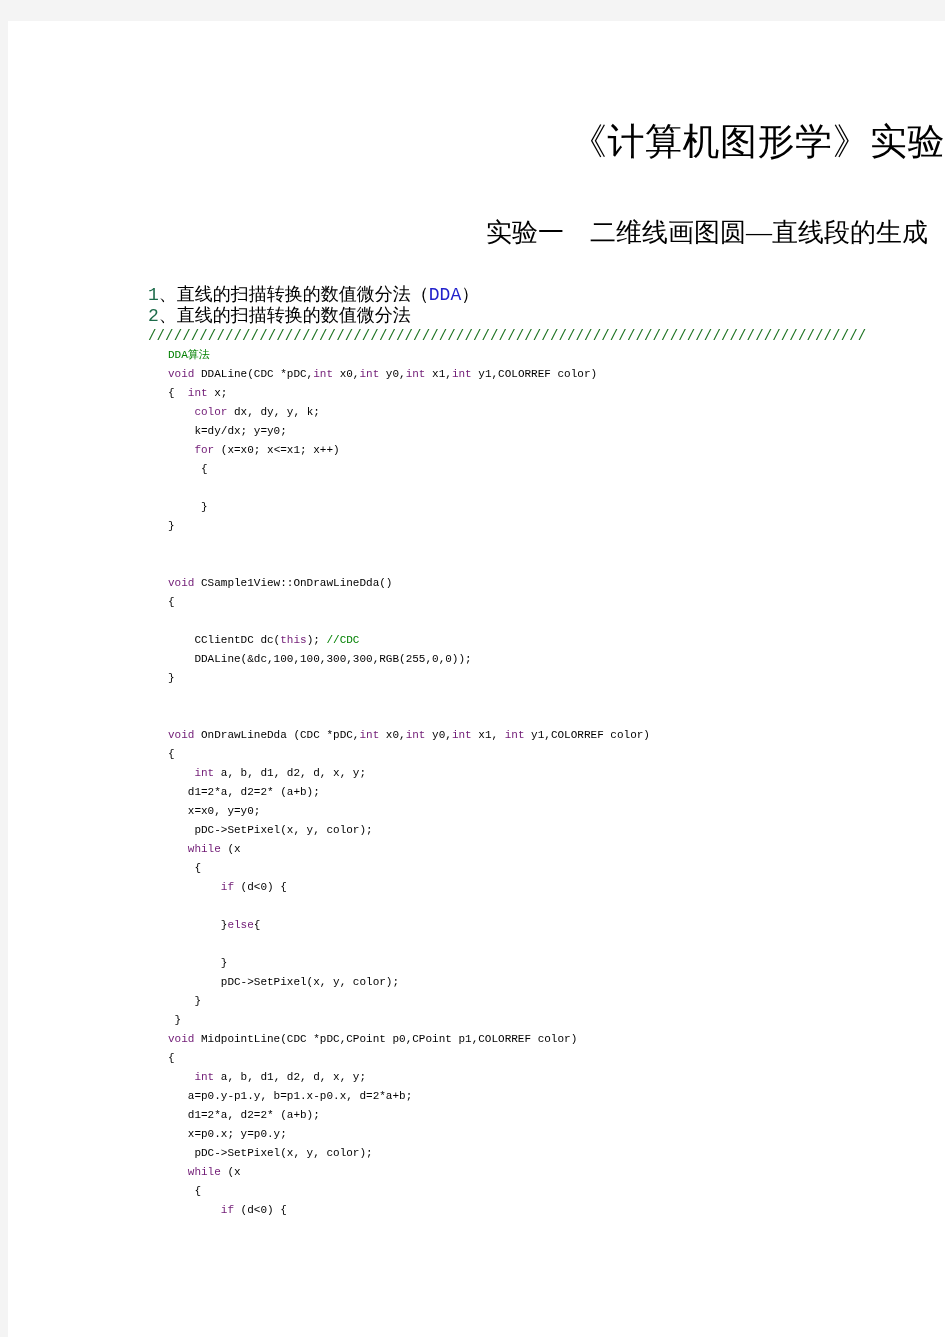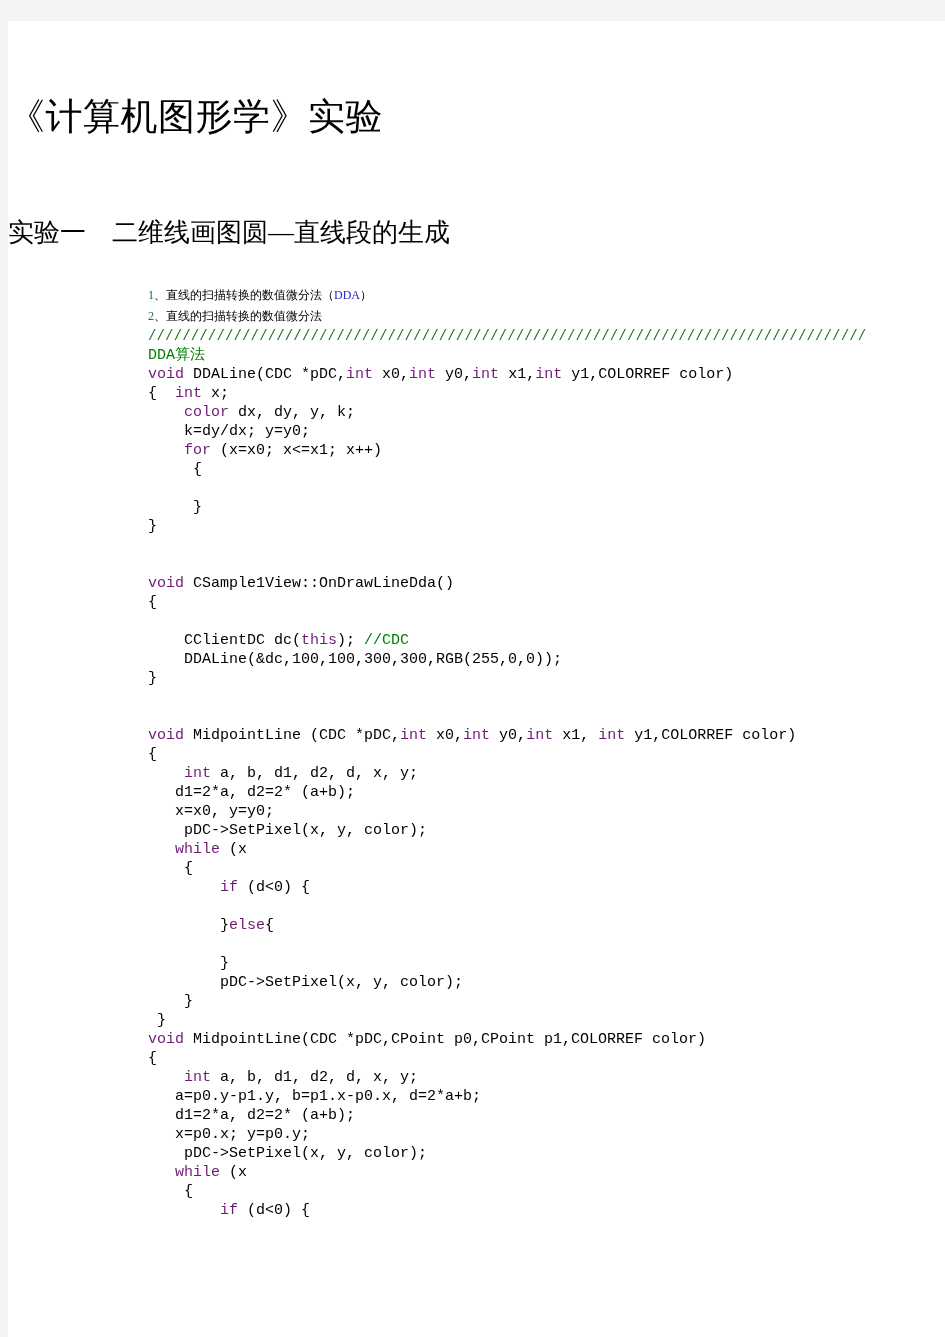--- a/index.html
+++ b/index.html
@@ -16,57 +16,57 @@
   #page {
     position: absolute;
     left: 8px;
     top: 21px;
     width: 937px;
     height: 1316px;
     background: #ffffff;
     overflow: hidden;
   }
   .doc-title {
-    text-align: left;
+    text-align: right;
     font-family: "Liberation Serif", serif;
     font-size: 37px;
     line-height: 44px;
     color: #000000;
     letter-spacing: 0.5px;
     margin: 0;
     padding: 0;
     position: absolute;
     left: 0;
-    top: 74px;
+    top: 99px;
     width: 937px;
     font-weight: normal;
   }
   .doc-subtitle {
-    text-align: left;
+    text-align: right;
     font-family: "Liberation Serif", serif;
     font-size: 26px;
     line-height: 32px;
     color: #000000;
     margin: 0;
     padding: 0;
     position: absolute;
     left: 0;
     top: 196px;
     width: 920px;
     font-weight: normal;
   }
   #body-area {
     position: absolute;
     left: 140px;
     top: 264px;
     width: 780px;
   }
   .list-line {
-    font-family: Liberation Serif, serif;
-    font-size: 12px;
+    font-family: Liberation Mono, monospace;
+    font-size: 18px;
     line-height: 21px;
     color: #000000;
     white-space: pre;
   }
   .list-num {
     color: #1d6b4a;
   }
   .kw-blue-inline {
     color: #2222cc;
   }
@@ -75,24 +75,25 @@
     font-size: 14px;
     line-height: 19px;
     color: #1d7322;
     white-space: pre;
     letter-spacing: 0.15px;
     overflow: hidden;
     height: 19px;
   }
   .code {
     font-family: "Liberation Mono", monospace;
-    font-size: 15px;
+    font-size: 11px;
     line-height: 19px;
     color: #000000;
     white-space: pre;
+    margin-left: 20px;
   }
   .code.blank {
     height: 19px;
   }
   .cm-kw   { color: #701a75; }
   .cm-com  { color: #008000; }
   .cm-cn   { color: #008000; }
 </style>
 </head>
 <body>
@@ -127,21 +128,21 @@
         <div class="code blank"></div>
         <div class="code blank"></div>
         <div class="code"><span class="cm-kw">void</span><span> CSample1View::OnDrawLineDda()</span></div>
         <div class="code"><span>{</span></div>
         <div class="code blank"></div>
         <div class="code"><span>    CClientDC dc(</span><span class="cm-kw">this</span><span>); </span><span class="cm-com">//CDC</span></div>
         <div class="code"><span>    DDALine(&amp;dc,100,100,300,300,RGB(255,0,0));</span></div>
         <div class="code"><span>}</span></div>
         <div class="code blank"></div>
         <div class="code blank"></div>
-        <div class="code"><span class="cm-kw">void</span><span> MidpointLine (CDC *pDC,</span><span class="cm-kw">int</span><span> x0,</span><span class="cm-kw">int</span><span> y0,</span><span class="cm-kw">int</span><span> x1, </span><span class="cm-kw">int</span><span> y1,COLORREF color)</span></div>
+        <div class="code"><span class="cm-kw">void</span><span> OnDrawLineDda (CDC *pDC,</span><span class="cm-kw">int</span><span> x0,</span><span class="cm-kw">int</span><span> y0,</span><span class="cm-kw">int</span><span> x1, </span><span class="cm-kw">int</span><span> y1,COLORREF color)</span></div>
         <div class="code"><span>{</span></div>
         <div class="code"><span>    </span><span class="cm-kw">int</span><span> a, b, d1, d2, d, x, y;</span></div>
         <div class="code"><span>   d1=2*a, d2=2* (a+b);</span></div>
         <div class="code"><span>   x=x0, y=y0;</span></div>
         <div class="code"><span>    pDC-&gt;SetPixel(x, y, color);</span></div>
         <div class="code"><span>   </span><span class="cm-kw">while</span><span> (x</span></div>
         <div class="code"><span>    {</span></div>
         <div class="code"><span>        </span><span class="cm-kw">if</span><span> (d&lt;0) {</span></div>
         <div class="code blank"></div>
         <div class="code"><span>        }</span><span class="cm-kw">else</span><span>{</span></div>

